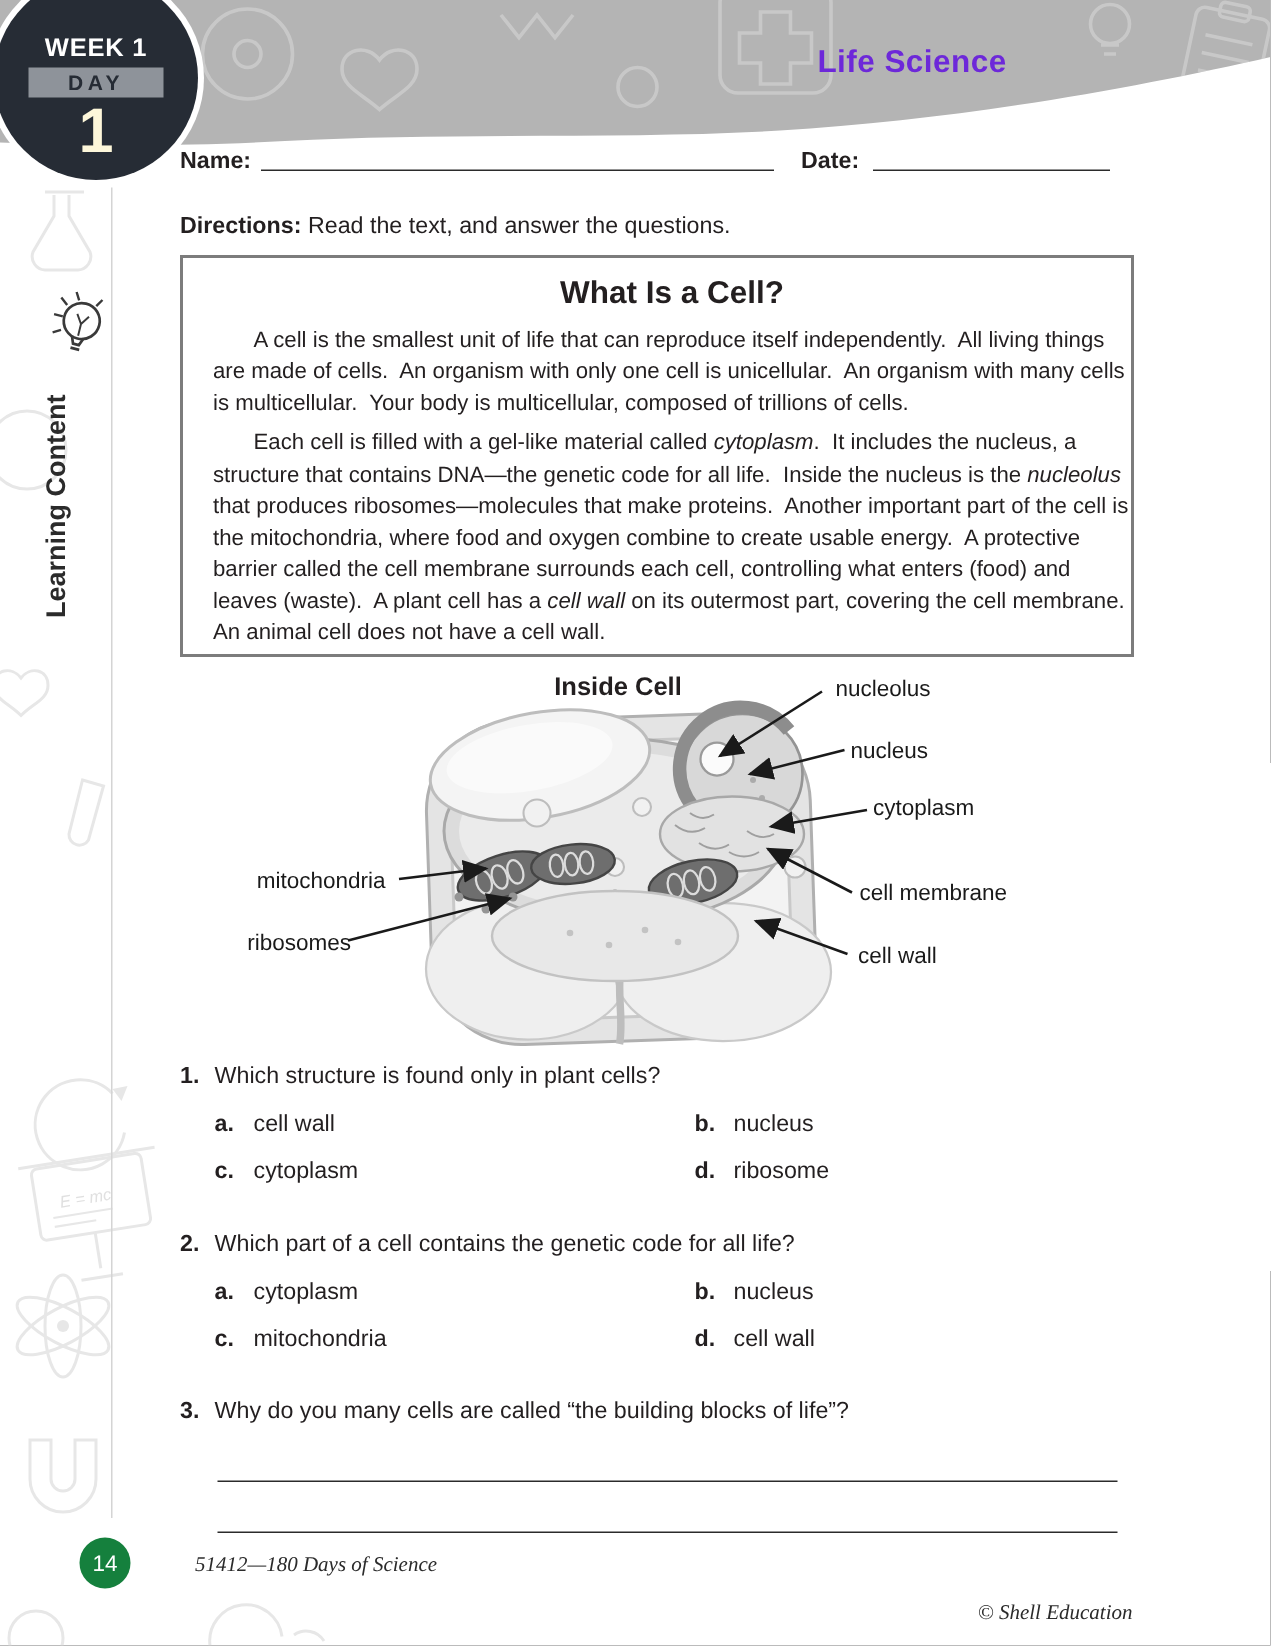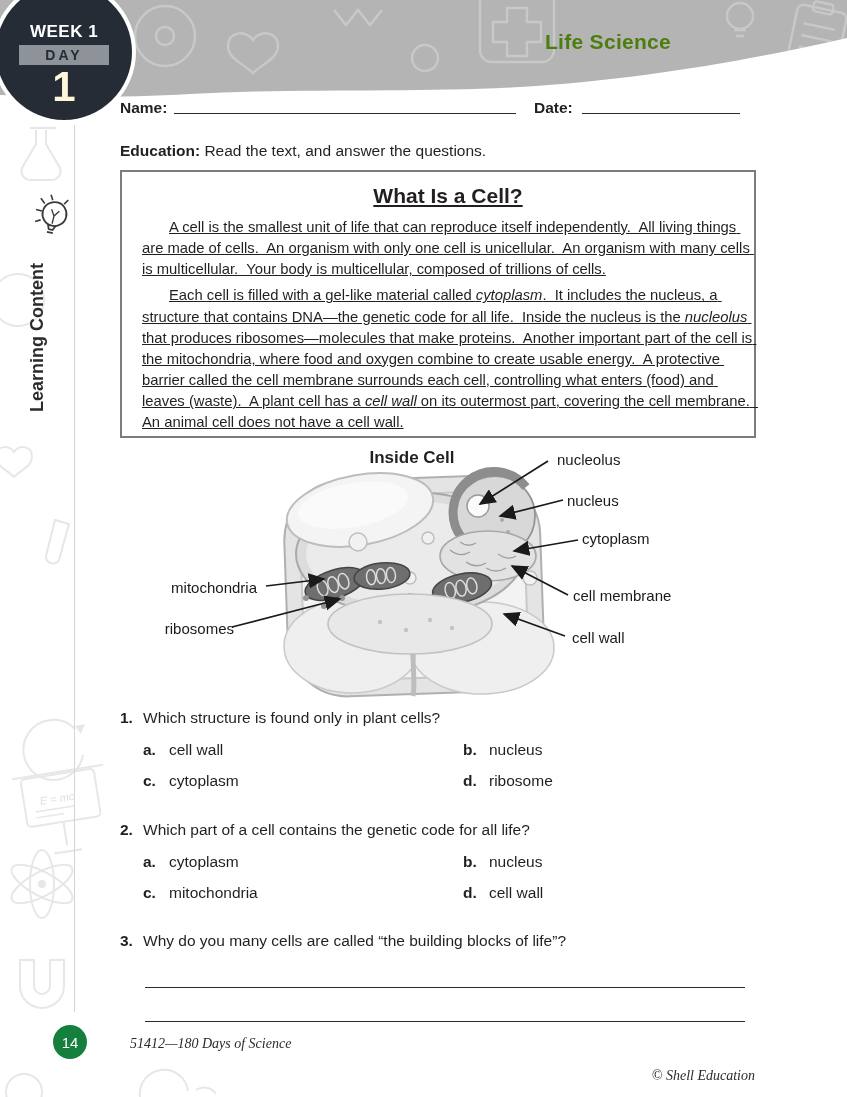--- a/index.html
+++ b/index.html
@@ -8,21 +8,21 @@
     position:relative; width:847px; height:1097px; margin:0 auto;
     background:#ffffff; overflow:hidden;
     font-family:"Liberation Sans", sans-serif; color:#231f20;
   }
   .abs { position:absolute; }
 
   
   #header-band { left:0; top:0; width:847px; height:110px; z-index:1; }
   #header-title {
     left:508px; top:30px; width:200px; text-align:center; z-index:2;
-    color:#4d7c0f; font-weight:bold; font-size:21px; letter-spacing:.3px;
+    color:#6d28d9; font-weight:bold; font-size:21px; letter-spacing:.3px;
   }
 
   
   #badge {
     left:-4px; top:-16px; width:136px; height:136px; border-radius:50%;
     background:#262c35; box-shadow:0 0 0 4px #ffffff; z-index:3;
     display:flex; flex-direction:column; align-items:center; padding-top:38px;
   }
   #badge .week { color:#ffffff; font-weight:bold; font-size:17px; letter-spacing:.5px; }
   #badge .daybar {
@@ -49,21 +49,21 @@
   #name-label { left:120px; top:99px; }
   #name-line  { left:174px; top:99px; width:342px; height:15px; border-bottom:1.6px solid #2b2b2b; }
   #date-label { left:534px; top:99px; }
   #date-line  { left:582px; top:99px; width:158px; height:15px; border-bottom:1.6px solid #2b2b2b; }
 
   #directions { left:120px; top:142px; width:636px; font-size:15.5px; }
 
   
   #reading-box {
     left:120px; top:170px; width:636px; height:268px;
-    border:2px solid #7c7c7c; background:#ffffff; padding:10px 0 6px 20px;text-decoration:underline;
+    border:2px solid #7c7c7c; background:#ffffff; padding:10px 0 6px 20px;
   }
   #reading-title { text-align:center; font-weight:bold; font-size:21px; margin:2px 0 9px 0; }
   #reading-box p { margin:0 0 5px 0; font-size:14.8px; line-height:1.43; text-indent:27px; }
   #reading-box p span { white-space:pre-wrap; }
   .it { font-style:italic; }
 
   
   #diagram { left:110px; top:438px; width:670px; height:272px; }
   #diagram svg.art { position:absolute; left:0; top:0; }
   .dlabel { position:absolute; font-size:15px; color:#1a1a1a; white-space:nowrap; }
@@ -169,21 +169,21 @@
   </svg>
   <div id="sidebar-label" class="abs">
     <span>Learning Content</span>
   </div>
 
   <span id="name-label" class="abs lbl">Name:</span>
   <div id="name-line" class="abs"></div>
   <span id="date-label" class="abs lbl">Date:</span>
   <div id="date-line" class="abs"></div>
 
-  <div id="directions" class="abs"><span class="lbl">Education:</span> <span>Read the text, and answer the questions.</span></div>
+  <div id="directions" class="abs"><span class="lbl">Directions:</span> <span>Read the text, and answer the questions.</span></div>
 
   <div id="reading-box" class="abs">
     <div id="reading-title">What Is a Cell?</div>
     <p><span>A cell is the smallest unit of life that can reproduce itself independently.  All living things are made of cells.  An organism with only one cell is unicellular.  An organism with many cells is multicellular.  Your body is multicellular, composed of trillions of cells.</span></p>
     <p><span>Each cell is filled with a gel-like material called </span><span class="it">cytoplasm</span><span>.  It includes the nucleus, a structure that contains DNA—the genetic code for all life.  Inside the nucleus is the </span><span class="it">nucleolus</span><span> that produces ribosomes—molecules that make proteins.  Another important part of the cell is the mitochondria, where food and oxygen combine to create usable energy.  A protective barrier called the cell membrane surrounds each cell, controlling what enters (food) and leaves (waste).  A plant cell has a </span><span class="it">cell wall</span><span> on its outermost part, covering the cell membrane.  An animal cell does not have a cell wall.</span></p>
   </div>
 
   <div id="diagram" class="abs">
     <svg class="art" width="670" height="272" viewBox="0 0 670 272">
       <defs>

